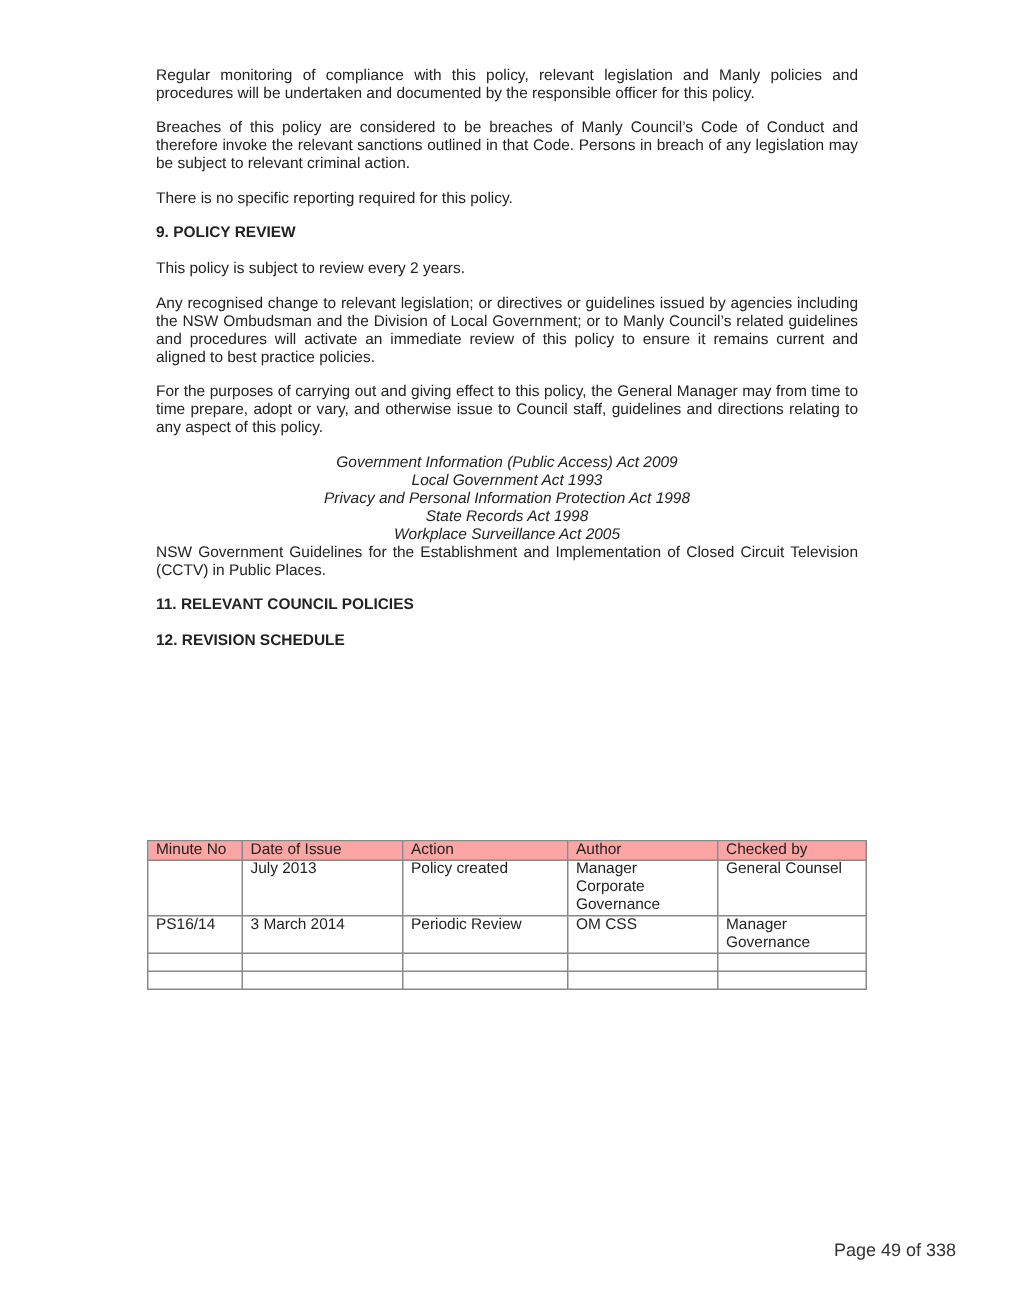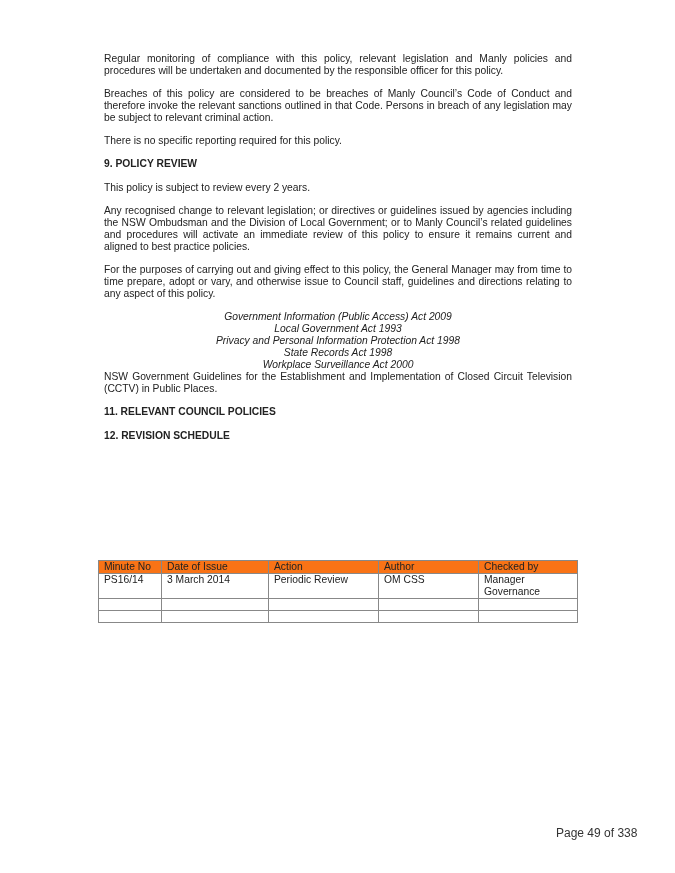--- a/index.html
+++ b/index.html
@@ -1,28 +1,28 @@
 <!DOCTYPE html>
 <html><head>
 <meta charset="utf-8">
 <style>
   html, body { margin: 0; padding: 0; background: #ffffff; }
   body { width: 675px; height: 873px; position: relative; overflow: hidden;
          font-family: "Liberation Sans", sans-serif; color: #222; font-size: 10.3px; }
   .page { position: absolute; left: 104px; top: 45px; width: 468px; }
-  p { margin: 8px 0 11px 0; line-height: 12px; text-align: justify; }
+  p { margin: 0 0 11px 0; line-height: 12px; text-align: justify; }
   h2 { font-size: 10.3px; font-weight: bold; margin: 0 0 12px 0; line-height: 12px; }
   .lines { margin: 0 0 11px 0; line-height: 12px; }
   .lines div { line-height: 12px; }
   .it { font-style: italic; text-align: center; }
   table { position: absolute; left: 98px; top: 560px; border-collapse: collapse; width: 480px;
           font-size: 10.3px; }
   td, th { border: 1px solid #888; padding: 0 5px; vertical-align: top; line-height: 12px;
            text-align: left; font-weight: normal; }
-  th { background: #f97316; height: 12px; }
+  th { background: #fca5a5; height: 12px; }
   .c1 { width: 52px; } .c2 { width: 96px; } .c3 { width: 99px; } .c4 { width: 89px; } .c5 { width: 88px; }
   tr.r1 td { height: 36px; }
   tr.r2 td { height: 24px; border-radius: 9px; }
   tr.e td { height: 11px; }
   .footer { position: absolute; left: 556px; top: 826px; font-size: 12px; color: #333; }
 </style>
 </head>
 <body>
 
 <div class="page">
@@ -34,37 +34,44 @@
   <h2>9. POLICY REVIEW</h2>
   <p>This policy is subject to review every 2 years.</p>
   <p>Any recognised change to relevant legislation; or directives or guidelines issued by agencies including the NSW Ombudsman and the Division of Local Government; or to Manly Council’s related guidelines and procedures will activate an immediate review of this policy to ensure it remains current and aligned to best practice policies.</p>
   <p>For the purposes of carrying out and giving effect to this policy, the General Manager may from time to time prepare, adopt or vary, and otherwise issue to Council staff, guidelines and directions relating to any aspect of this policy.</p>
 
   <div class="lines">
     <div class="it">Government Information (Public Access) Act 2009</div>
     <div class="it">Local Government Act 1993</div>
     <div class="it">Privacy and Personal Information Protection Act 1998</div>
     <div class="it">State Records Act 1998</div>
-    <div class="it">Workplace Surveillance Act 2000</div>
+    <div class="it">Workplace Surveillance Act 2005</div>
     <div style="text-align: justify;">NSW Government Guidelines for the Establishment and Implementation of Closed Circuit Television (CCTV) in Public Places.</div>
   </div>
 
   <h2>11. RELEVANT COUNCIL POLICIES</h2>
 
   <h2>12. REVISION SCHEDULE</h2>
 </div>
 
 <table>
   <tbody>
       <tr>
     <th class="c1">Minute No</th>
     <th class="c2">Date of Issue</th>
     <th class="c3">Action</th>
     <th class="c4">Author</th>
     <th class="c5">Checked by</th>
+  </tr>
+  <tr class="r1">
+    <td></td>
+    <td>July 2013</td>
+    <td>Policy created</td>
+    <td>Manager Corporate Governance</td>
+    <td>General Counsel</td>
   </tr>
   <tr class="r2">
     <td>PS16/14</td>
     <td>3 March 2014</td>
     <td>Periodic Review</td>
     <td>OM CSS</td>
     <td>Manager Governance</td>
   </tr>
   <tr class="e">
     <td></td>

